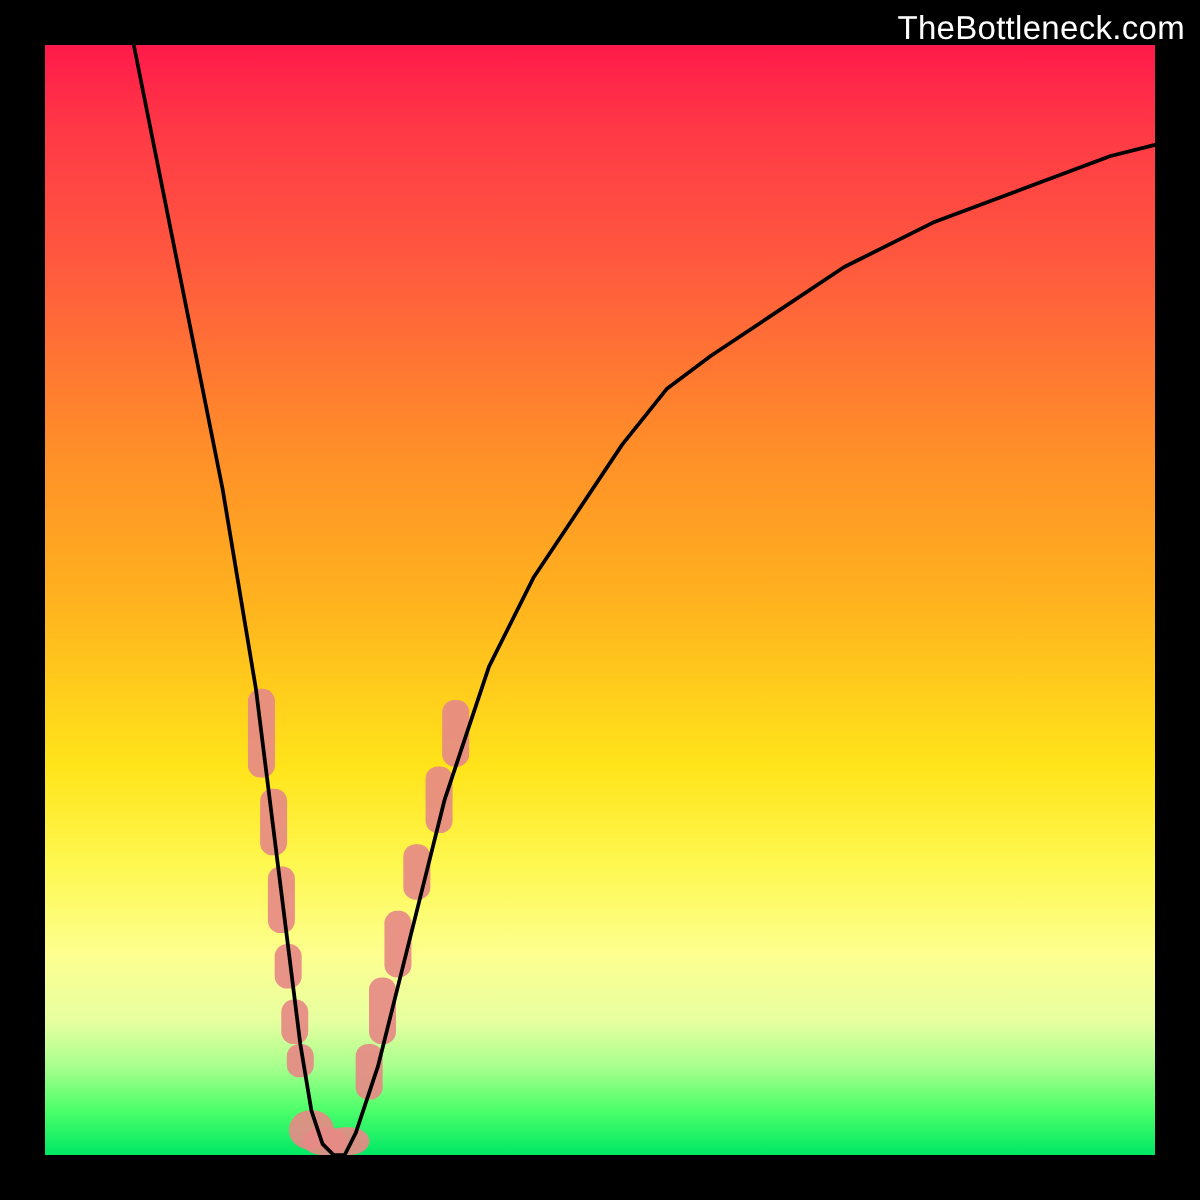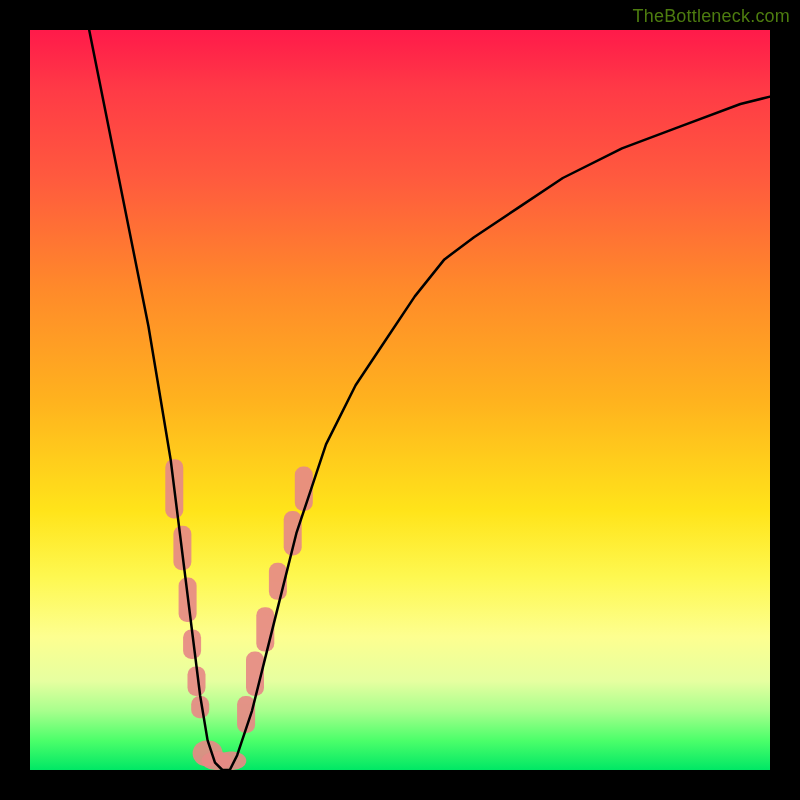--- a/index.html
+++ b/index.html
@@ -39,22 +39,22 @@
       #e6ffa0 88%,
       #a8ff8d 92%,
       #4cff6a 96%,
       #00e765 100%
     );
   }
   .watermark {
     position: absolute;
     top: 6px;
     right: 10px;
-    color: #4d7c0f;
-    font-size: 18px;
+    color: #ffffff;
+    font-size: 22px;
     letter-spacing: 0.2px;
     user-select: none;
   }
   svg.curve {
     position: absolute;
     left: 0;
     top: 0;
     width: 740px;
     height: 740px;
     overflow: visible;

